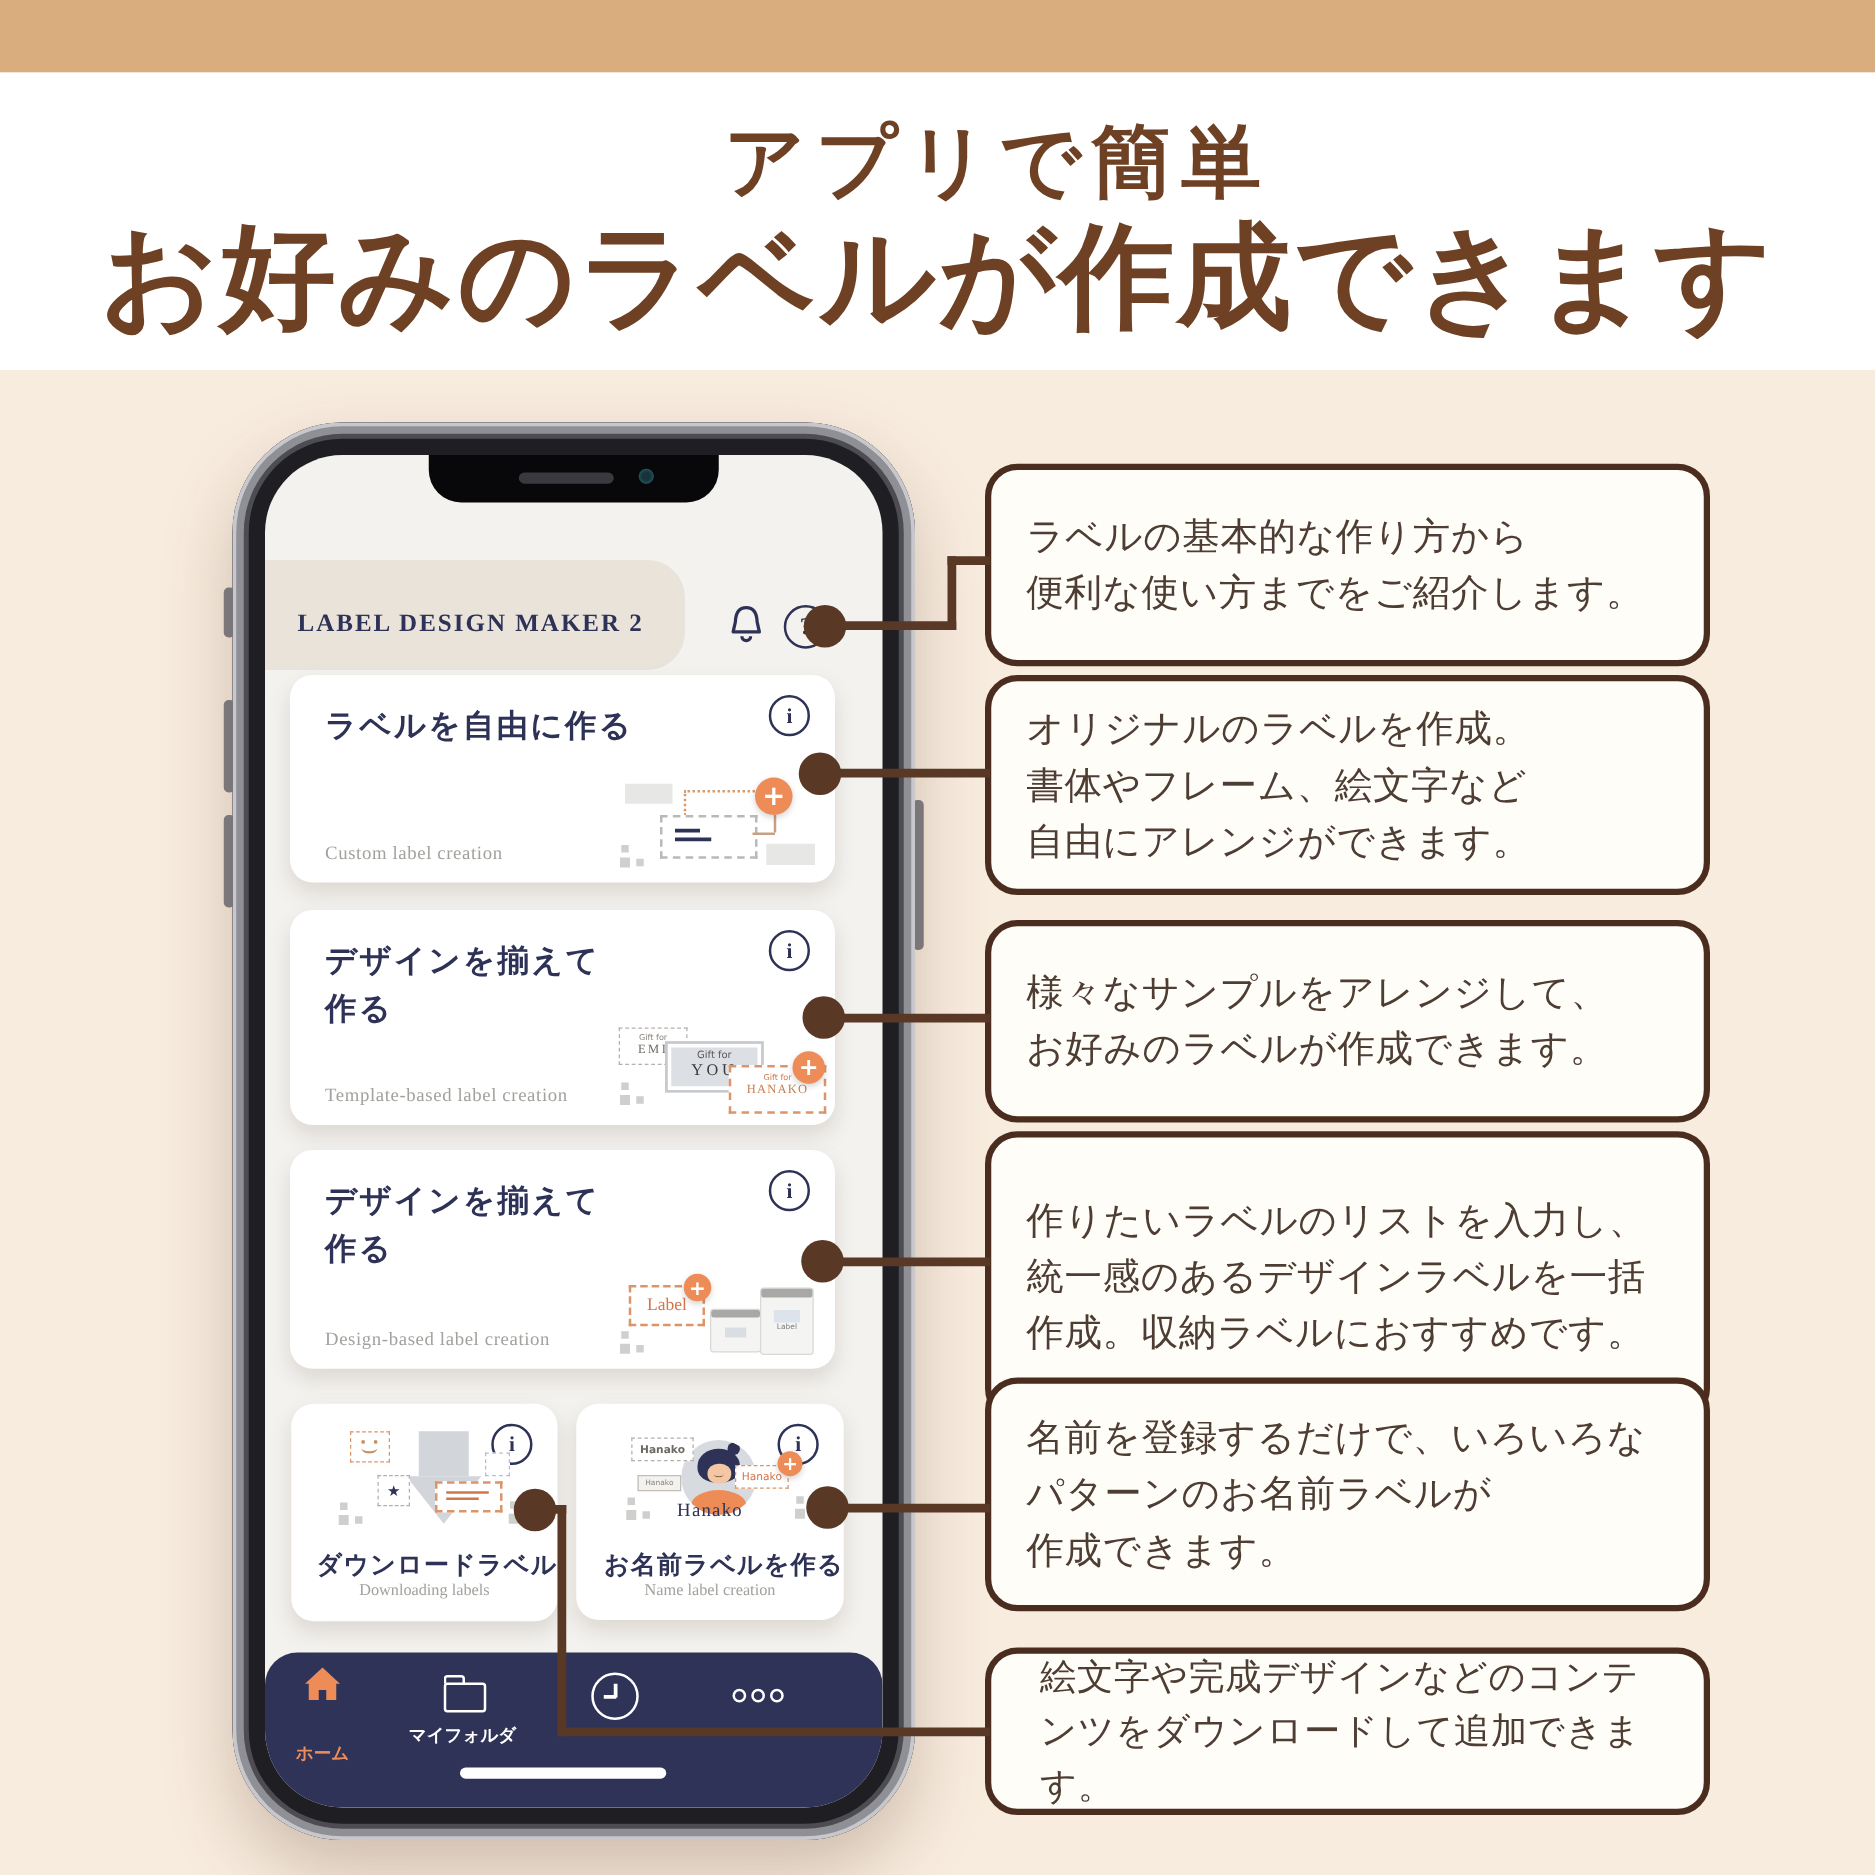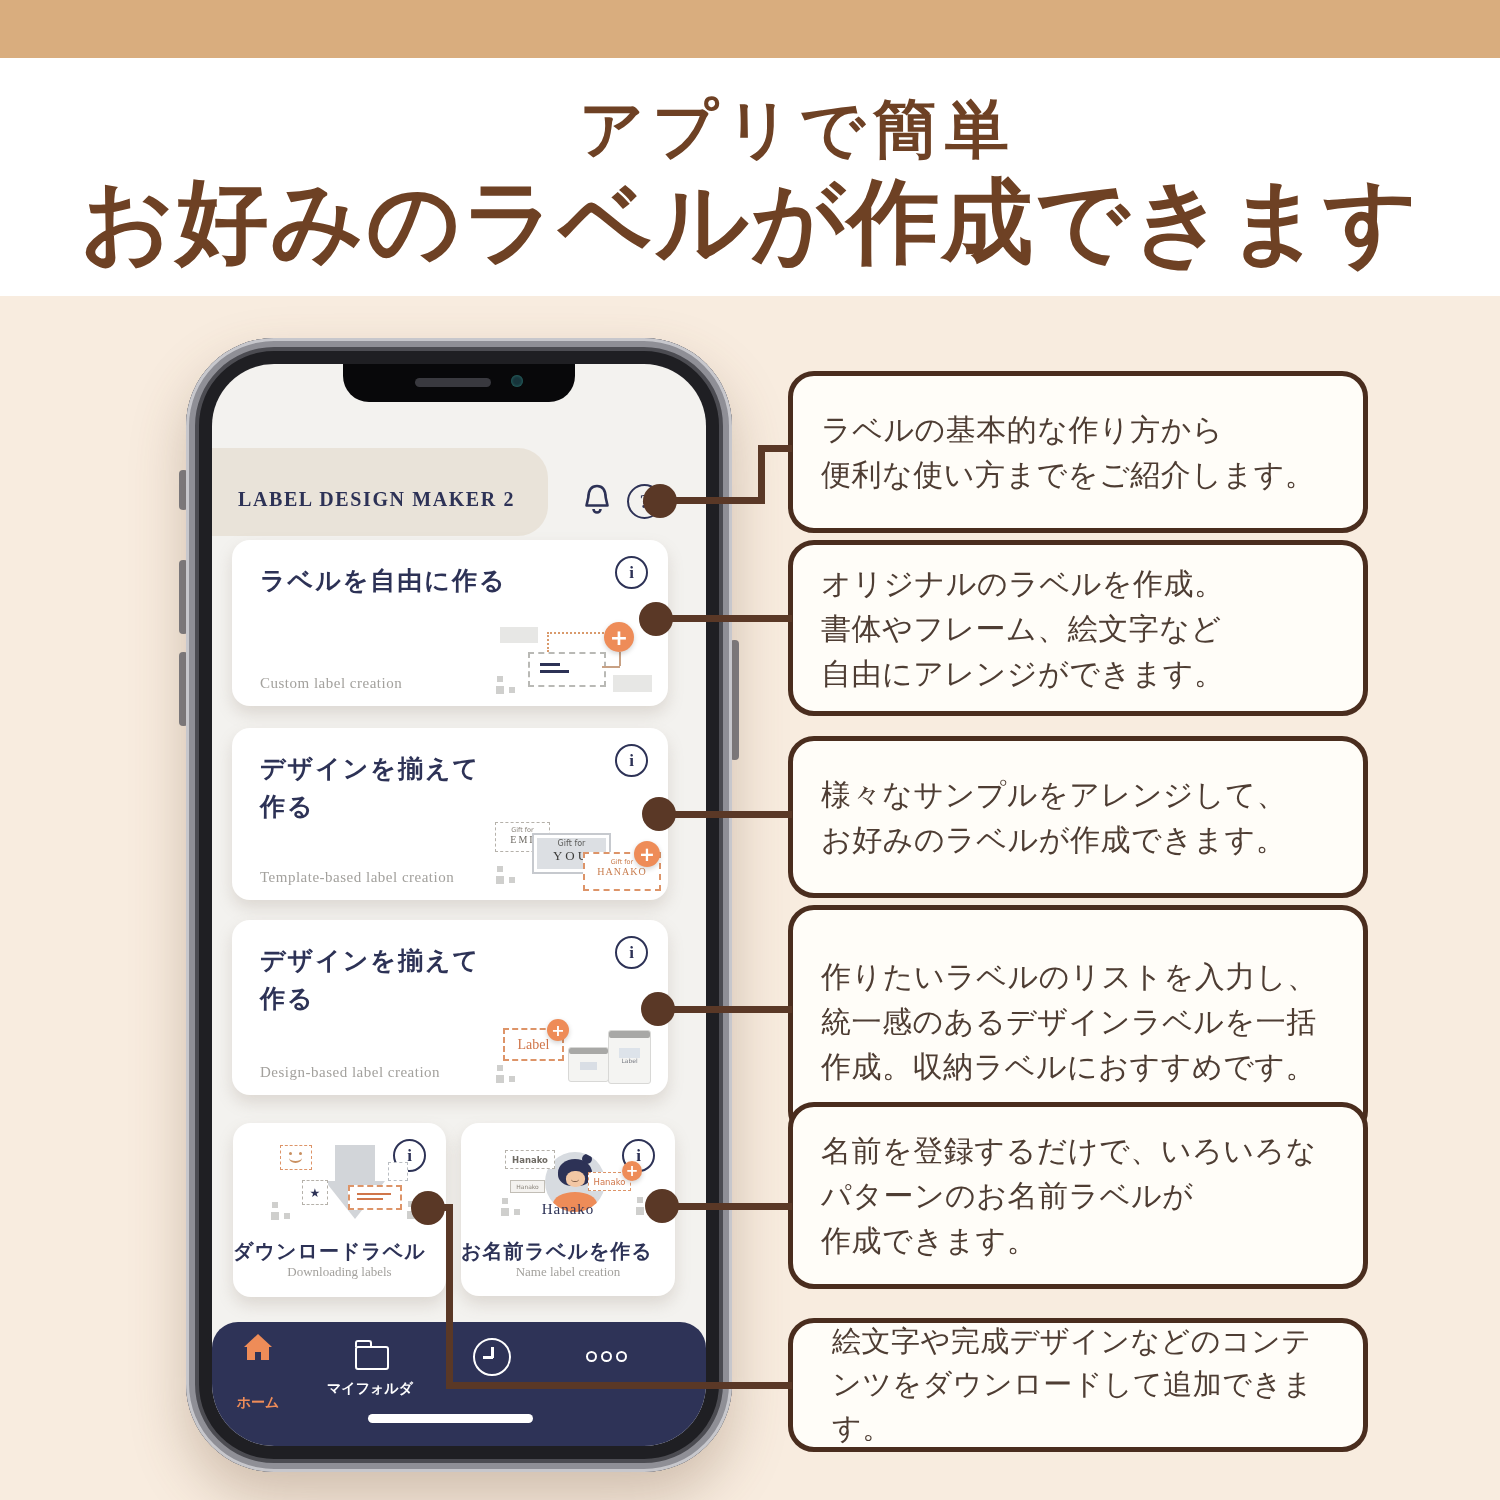--- a/index.html
+++ b/index.html
@@ -31,21 +31,21 @@
   .bell{left:368px;top:117px;}
   .help-circle{left:415px;top:120px;width:31px;height:31px;border:2.5px solid #2d3256;border-radius:50%;
     display:flex;align-items:center;justify-content:center;font-size:19px;font-weight:bold;color:#2d3256;
     font-family:"Liberation Serif",serif;background:transparent;}
   
   .card{background:#ffffff;border-radius:18px;box-shadow:0 8px 16px rgba(140,125,110,.22);}
   .card-title{position:absolute;left:28px;top:22px;font-size:25px;font-weight:bold;color:#2d3256;
     letter-spacing:2px;line-height:1.5;white-space:pre-line;}
   .card-caption{position:absolute;left:28px;bottom:14px;font-family:"Liberation Serif",serif;
     font-size:15px;color:#a3a19d;letter-spacing:.5px;}
-  .card-title-center{position:absolute;left:0;top:115px;width:100%;text-align:left;font-size:20px;
+  .card-title-center{position:absolute;left:0;top:115px;width:100%;text-align:right;font-size:20px;
     font-weight:bold;color:#2d3256;letter-spacing:1px;}
   .card-caption-center{position:absolute;left:0;top:141px;width:100%;text-align:center;
     font-family:"Liberation Serif",serif;font-size:13px;color:#a3a19d;}
   .info{position:absolute;right:20px;top:16px;width:29px;height:29px;border:2.5px solid #2d3256;
     border-radius:50%;display:flex;align-items:center;justify-content:center;
     font-family:"Liberation Serif",serif;font-size:17px;font-weight:bold;color:#2d3256;}
   .plus{background:#ee8c58;border-radius:50%;color:#fff;display:flex;align-items:center;
     justify-content:center;font-weight:bold;box-shadow:0 2px 5px rgba(0,0,0,.18);}
   .deco{background:#cfcfcd;}
   .dashed-orange{border:2px dashed #dd9468;background:#fff;}

